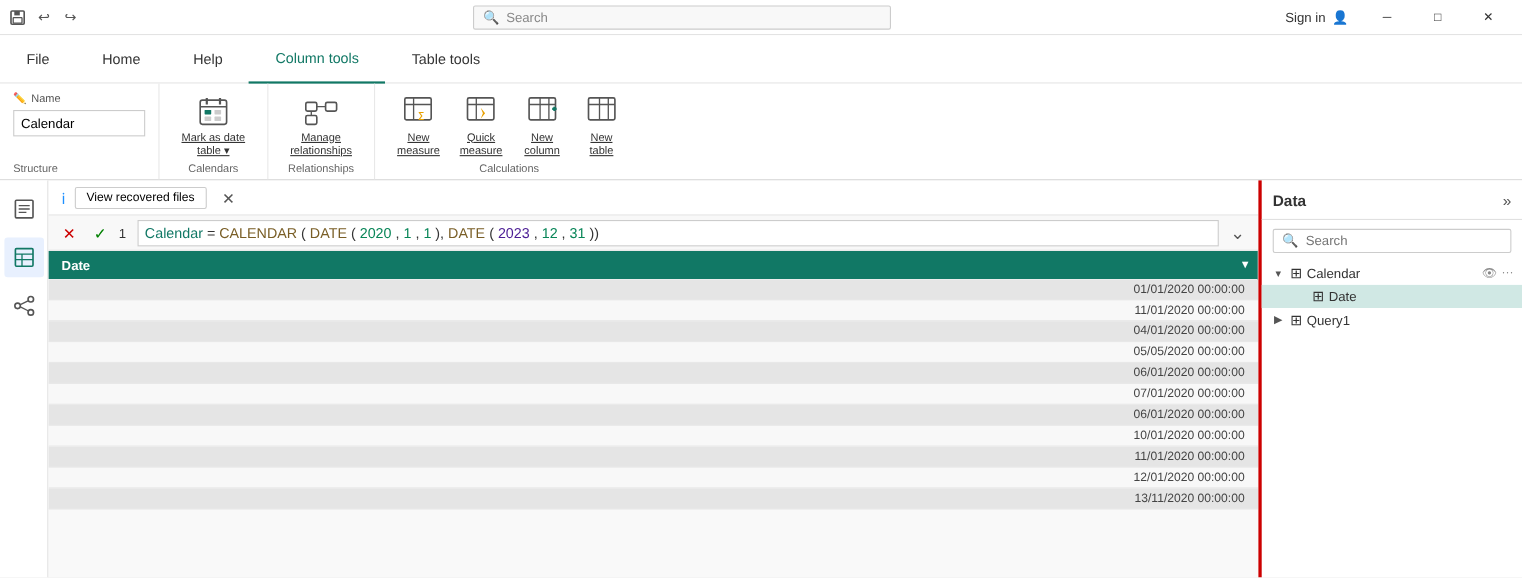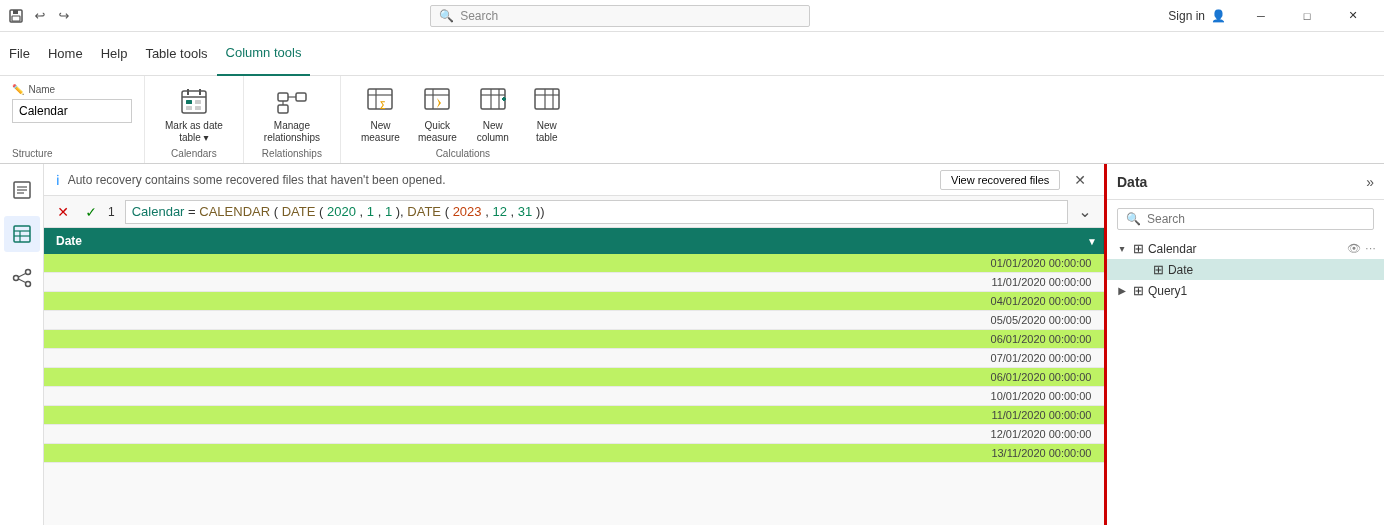--- a/index.html
+++ b/index.html
@@ -41,21 +41,21 @@
       background: #ffffff;
       display: flex;
       align-items: center;
       padding: 0 0;
       border-bottom: 1px solid #e0e0e0;
     }
     .menu-item {
       height: 44px;
       display: flex;
       align-items: center;
-      padding: 0 9px;
+      padding: 0 24px;
       font-size: 13px;
       color: #333;
       cursor: pointer;
     }
     .menu-item.active {
       border-bottom: 2px solid #117865;
       color: #117865;
       font-weight: 500;
     }
 
@@ -102,20 +102,21 @@
       display: flex;
       align-items: center;
       justify-content: center;
     }
     .ribbon-btn-label {
       font-size: 10px;
       color: #333;
       text-align: center;
       line-height: 1.2;
       white-space: nowrap;
+      text-decoration: underline;
     }
 
     
     .name-group {
       display: flex;
       flex-direction: column;
       padding: 8px 12px 0 4px;
       border-right: 1px solid #e8e8e8;
     }
     .name-label { font-size: 10px; color: #555; margin-bottom: 4px; display: flex; align-items: center; gap: 4px; }
@@ -249,27 +250,27 @@
       transform: translateY(-50%);
       font-size: 10px;
       color: white;
     }
     td {
       font-size: 11px;
       padding: 3px 12px;
       border-bottom: 1px solid #e8e8e8;
       color: #444;
       text-align: right;
-      background: #bef264;
+      background: #e5e5e5;
     }
     tr:nth-child(even) td { background: #f8f8f8; }
 
     
     .right-panel {
-      width: 280px;
+      width: 240px;
       background: #ffffff;
       border-left: 3px solid #cc0000;
       display: flex;
       flex-direction: column;
     }
     .right-panel-header {
       height: 36px;
       display: flex;
       align-items: center;
       justify-content: space-between;
@@ -337,22 +338,22 @@
       <button class="win-btn">□</button>
       <button class="win-btn close">✕</button>
     </div>
   </div>
 </div>
 
 <div class="menu-bar">
   <div class="menu-item">File</div>
   <div class="menu-item">Home</div>
   <div class="menu-item">Help</div>
+  <div class="menu-item active">Column tools</div>
   <div class="menu-item">Table tools</div>
-  <div class="menu-item active">Column tools</div>
 </div>
 
 <div class="ribbon">
 
   <div class="name-group">
     <div class="name-label">
       <span>✏️</span>
       <span>Name</span>
     </div>
     <input class="name-input" type="text" value="Calendar" style="">
@@ -478,21 +479,20 @@
           <line x1="6.5" y1="9" x2="13.5" y2="5.5" stroke="#555" stroke-width="1.2"></line>
           <line x1="6.5" y1="11" x2="13.5" y2="14.5" stroke="#555" stroke-width="1.2"></line>
         </svg>
     </div>
   </div>
 
   <div class="content-area">
 
     <div class="info-bar">
       <span class="info-icon">ℹ</span>
-      <span class="info-text">Auto recovery contains some recovered files that haven't been opened.</span>
       <button class="view-recovered-btn">View recovered files</button>
       <span class="close-info">✕</span>
     </div>
 
     <div class="formula-bar">
       <span class="formula-cancel">✕</span>
       <span class="formula-confirm">✓</span>
       <span class="formula-label">1</span>
       <div class="formula-content">
         <span style="color:#333">
@@ -503,21 +503,21 @@
           <span style="color:#795e26">DATE</span>
           <span style="color:#333">(</span>
           <span style="color:#098658">2020</span>
           <span style="color:#333">,</span>
           <span style="color:#098658">1</span>
           <span style="color:#333">,</span>
           <span style="color:#098658">1</span>
           <span style="color:#333">), </span>
           <span style="color:#795e26">DATE</span>
           <span style="color:#333">(</span>
-          <span style="color:#c2410c">2023</span>
+          <span style="color:#4c1d95">2023</span>
           <span style="color:#333">,</span>
           <span style="color:#098658">12</span>
           <span style="color:#333">,</span>
           <span style="color:#098658">31</span>
           <span style="color:#333">))</span>
         </span>
       </div>
       <span class="formula-expand">⌄</span>
     </div>
 

